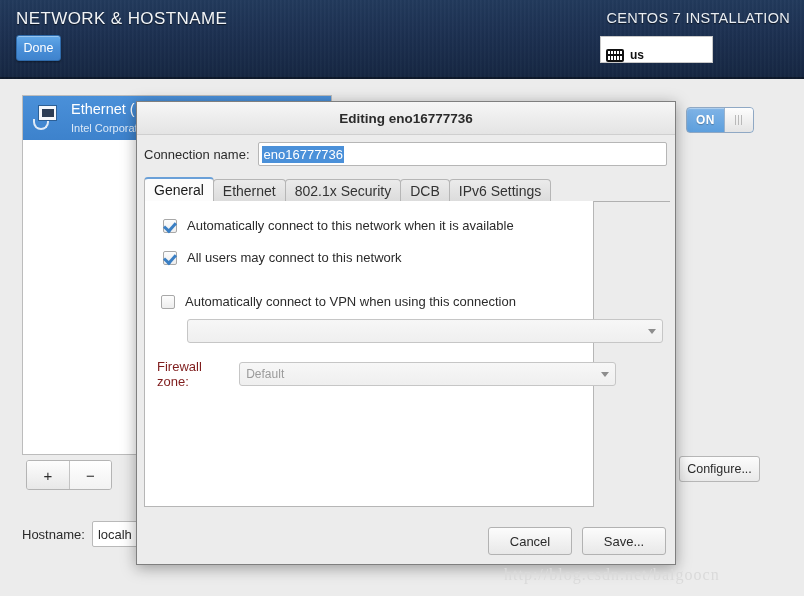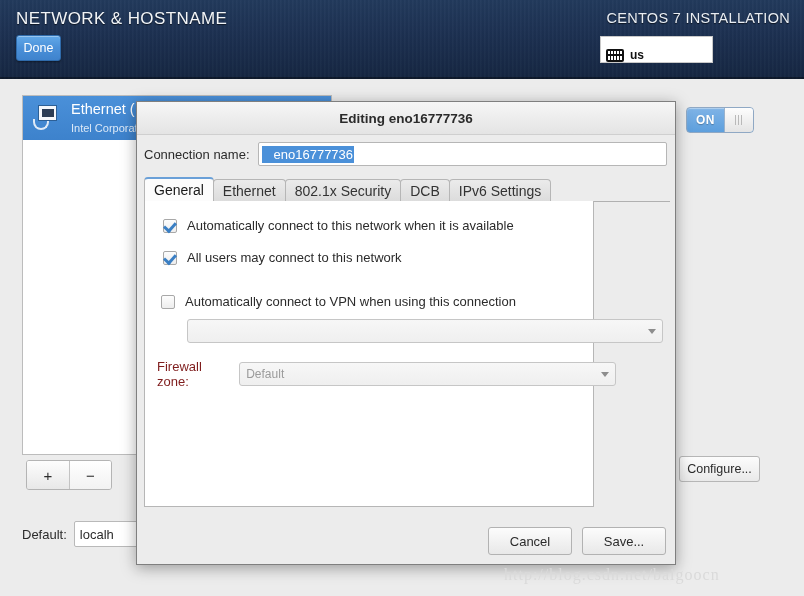--- a/index.html
+++ b/index.html
@@ -243,21 +243,21 @@
     border-radius: 2px;
     display: flex; align-items: center;
     padding: 0 3px;
     cursor: text;
     overflow: hidden;
   }
   .conn-sel {
     background: #4a90d9;
     color: #ffffff;
     font-size: 13px;
-    padding: 1px 1px 1px 12px;
+    padding: 1px 1px 1px 2px;
     white-space: nowrap;
   }
 
   
   .tabs {
     position: absolute; left: 7px; top: 76px;
     width: 526px; height: 24px;
     display: flex; align-items: flex-end;
     border-bottom: 1px solid #b0b0b0;
   }
@@ -415,21 +415,21 @@
   </div>
 
   <div class="pm-group">
     <div class="pm-btn">+</div>
     <div class="pm-btn">−</div>
   </div>
 
   <div class="configure-btn">Configure...</div>
 
   <div class="hostname-row">
-    <span class="hostname-label">Default:</span>
+    <span class="hostname-label">Hostname:</span>
     <input class="hostname-input" type="text" value="localh" style="">
   </div>
 
   <div class="dialog">
 
     <div class="dlg-titlebar">
       <span class="dlg-title">Editing eno16777736</span>
     </div>
 
     <div class="conn-row">

